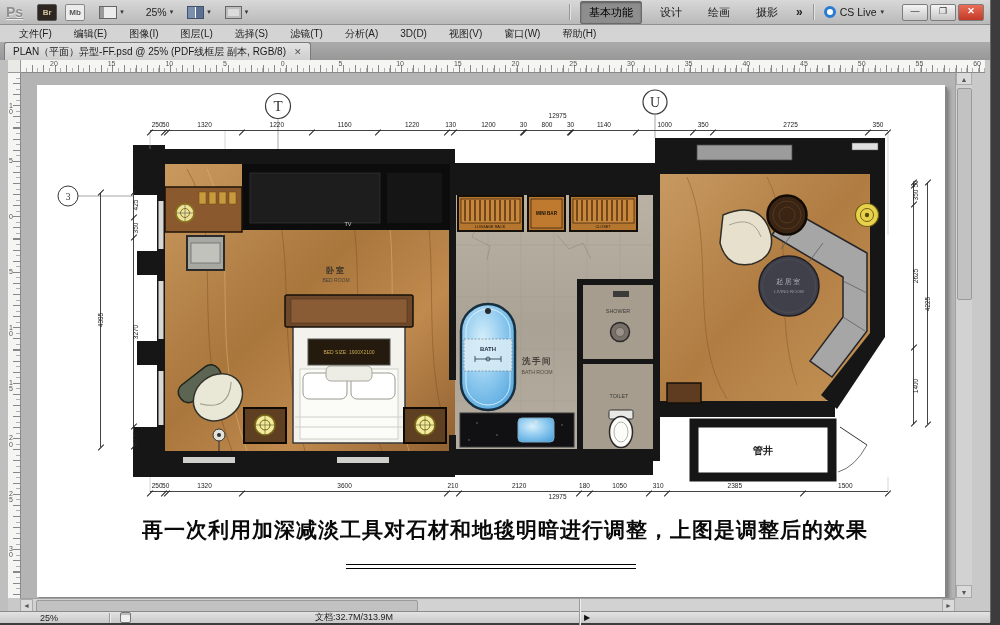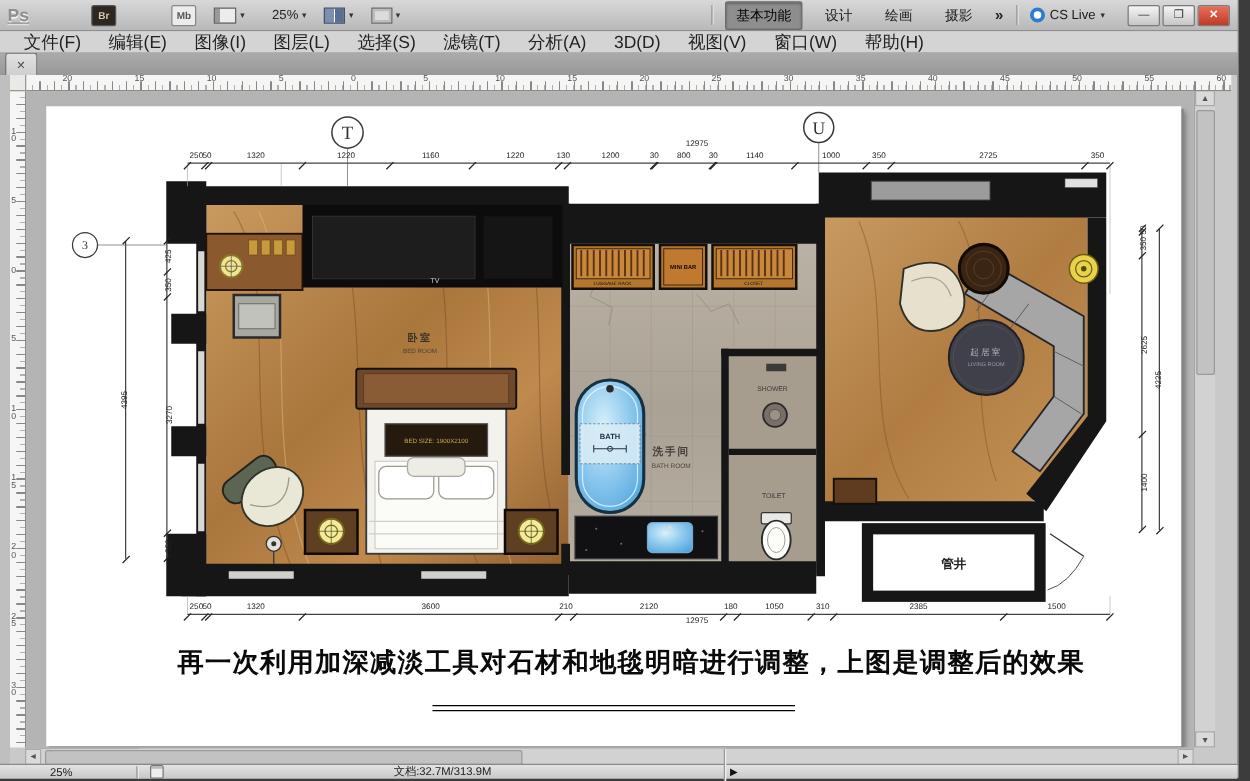--- a/index.html
+++ b/index.html
@@ -2,21 +2,21 @@
 <html style="--close-button-red: #c23a28; --cs-live-blue: #2b7bd3; --canvas-gray: #b4b4b4; --wall-black: #161616; --wood-tan: #b5854a; --marble-gray: #b3ab9e; --tub-blue: #5ab0e4; --cabinet-orange: #b5762f;"><head>
 <meta charset="utf-8">
 <style>
   html,body{margin:0;padding:0;background:#3c3c3c;font-family:"Liberation Sans",sans-serif;}
   .stage{position:relative;width:1000px;height:625px;overflow:hidden;background:#3c3c3c;}
   .app{position:absolute;left:0;top:0;width:990px;height:622px;background:#c9c9c9;border-right:1px solid #6a6a6a;}
 
   
   .appbar{position:absolute;left:0;top:0;right:0;height:25px;background:linear-gradient(#d8d8d8,#b9b9b9);border-bottom:1px solid #8e8e8e;display:flex;align-items:center;padding:0 6px;box-sizing:border-box;gap:8px;}
   .ps-logo{font-weight:bold;font-size:14px;color:#8f8f8f;text-shadow:0 1px 0 #eee;margin-right:6px;text-decoration:underline;}
-  .mini-app{width:18px;height:15px;border:1px solid #555;border-radius:2px;font-size:8px;font-weight:bold;display:flex;align-items:center;justify-content:center;margin-left:36px;}
+  .mini-app{width:18px;height:15px;border:1px solid #555;border-radius:2px;font-size:8px;font-weight:bold;display:flex;align-items:center;justify-content:center;}
   .mini-app.br{background:#2e2620;color:#d8c8a8;}
   .mini-app.mb{background:#ececec;color:#555;border-color:#888;}
   .tool-group{display:flex;align-items:center;gap:3px;margin-left:6px;}
   .icon-launch{width:16px;height:11px;border:1px solid #666;background:linear-gradient(90deg,#9a9a9a 0 4px,#ececec 4px);}
   .icon-arrange{width:15px;height:11px;border:1px solid #44506a;background:linear-gradient(90deg,#7a90ac 0 7px,#fff 7px 8px,#5a7090 8px);}
   .icon-screen{width:15px;height:11px;border:1px solid #666;background:#dcdcdc;box-shadow:inset 0 0 0 2px #bdbdbd;}
   .caret{font-size:7px;color:#333;}
   .zoom-dd{font-size:10.5px;color:#222;margin-left:8px;}
   .vsep{width:1px;height:16px;background:#979797;box-shadow:1px 0 0 #e3e3e3;}
   .right-cluster{margin-left:auto;display:flex;align-items:center;gap:10px;}
@@ -24,21 +24,21 @@
   .ws-btn.active{background:#8e8e8e;border:1px solid #6a6a6a;box-shadow:inset 0 1px 2px rgba(0,0,0,.35);color:#000;}
   .overflow-btn{font-size:12px;font-weight:bold;color:#222;}
   .cslive{display:flex;align-items:center;gap:4px;font-size:10.5px;color:#1a1a1a;}
   .cs-circle{width:6px;height:6px;border:3px solid var(--cs-live-blue,#2b7bd3);border-radius:50%;background:#fff;}
   .winbtns{display:flex;gap:2px;margin-left:8px;}
   .winbtn{width:24px;height:15px;border:1px solid #7c7c7c;border-radius:2px;background:linear-gradient(#f5f5f5,#c6c6c6);font-size:9px;line-height:13px;text-align:center;color:#333;}
   .winbtn.close{background:linear-gradient(#ea6e57,var(--close-button-red,#c23a28));color:#fff;font-weight:bold;}
 
   
   .menubar{position:absolute;left:0;top:25px;right:0;height:17px;background:#d4d4d4;border-bottom:1px solid #9a9a9a;display:flex;align-items:center;padding-left:8px;}
-  .menu-item{font-size:14px;color:#222;padding:0 11px;line-height:17px;text-align:center;}
+  .menu-item{font-size:10px;color:#222;padding:0 11px;line-height:17px;text-align:center;}
 
   
   .tabbar{position:absolute;left:0;top:42px;right:0;height:18px;background:linear-gradient(#ababab,#989898);}
   .doctab{position:absolute;left:4px;bottom:0;height:17px;background:linear-gradient(#e2e2e2,#cfcfcf);border:1px solid #7a7a7a;border-bottom:none;border-radius:3px 3px 0 0;display:flex;align-items:center;padding:0 8px;gap:8px;}
   .doctab-title{font-size:10px;color:#1a1a1a;white-space:nowrap;}
   .tab-close{font-size:9px;color:#555;}
 
   
   .ruler-h{position:absolute;left:20px;top:60px;width:965px;height:12px;background-color:#f5f5f3;border-bottom:1px solid #8a8a8a;background-image:repeating-linear-gradient(to right,#888 0 1px,transparent 1px 11.55px),repeating-linear-gradient(to right,#b0b0b0 0 1px,transparent 1px 5.77px);background-size:100% 7px,100% 4px;background-position:left bottom,left bottom;background-repeat:no-repeat,no-repeat;overflow:visible;z-index:5;}
   .ruler-v{position:absolute;left:8px;top:72px;width:12px;height:526px;background-color:#f5f5f3;border-right:1px solid #8a8a8a;background-image:repeating-linear-gradient(to bottom,#888 0 1px,transparent 1px 11.1px),repeating-linear-gradient(to bottom,#b0b0b0 0 1px,transparent 1px 5.55px);background-size:7px 100%,4px 100%;background-position:right top,right top;background-repeat:no-repeat,no-repeat;z-index:5;}
@@ -161,20 +161,21 @@
     <span class="menu-item">滤镜(T)</span>
     <span class="menu-item">分析(A)</span>
     <span class="menu-item">3D(D)</span>
     <span class="menu-item">视图(V)</span>
     <span class="menu-item">窗口(W)</span>
     <span class="menu-item">帮助(H)</span>
   </div>
 
   <div class="tabbar">
     <div class="doctab">
+      <span class="doctab-title">PLAN（平面）异型-FF.psd @ 25% (PDF线框层  副本, RGB/8)</span>
       <span class="tab-close">✕</span>
     </div>
   </div>
 
   <div class="ruler-corner"></div>
   <div class="ruler-h">
         <span class="ruler-num" style="left: 30px; top: 0px;">20</span>
         <span class="ruler-num" style="left: 87.7px; top: 0px;">15</span>
         <span class="ruler-num" style="left: 145.4px; top: 0px;">10</span>
         <span class="ruler-num" style="left: 203.1px; top: 0px;">5</span>

